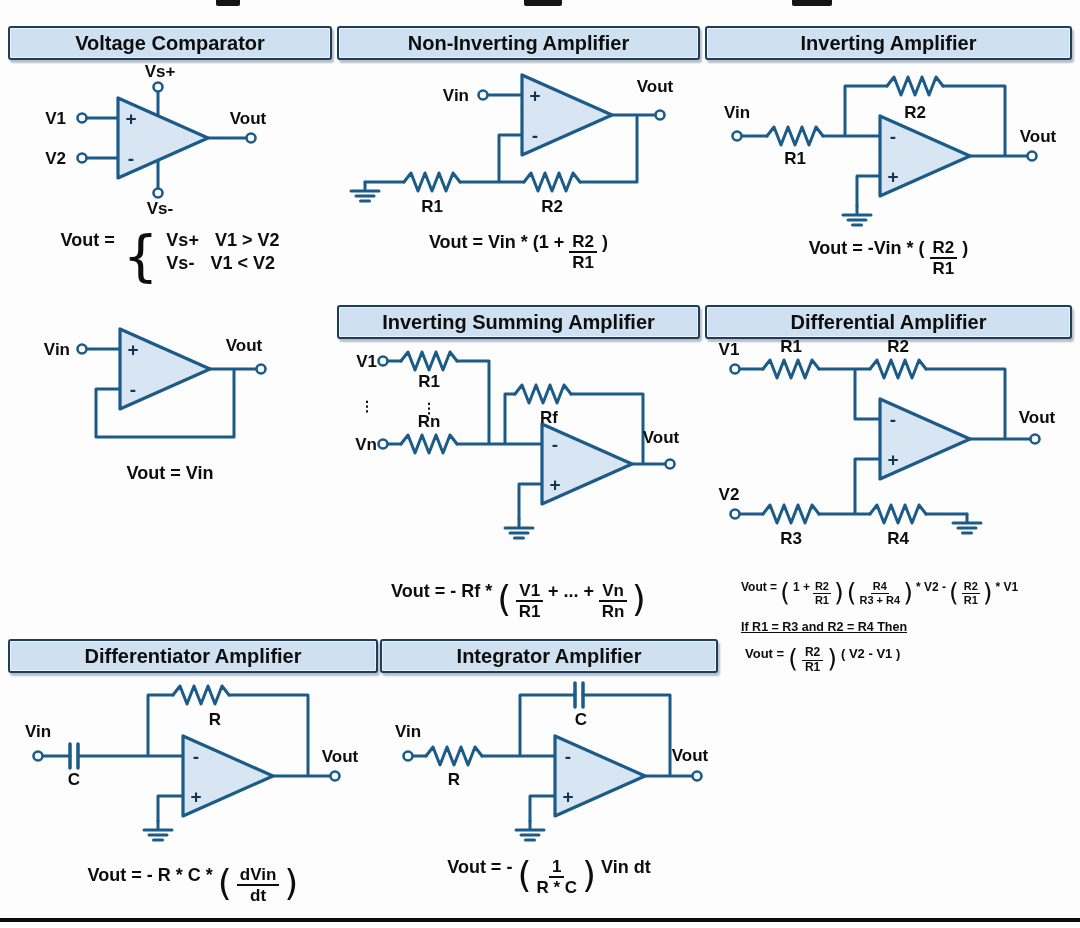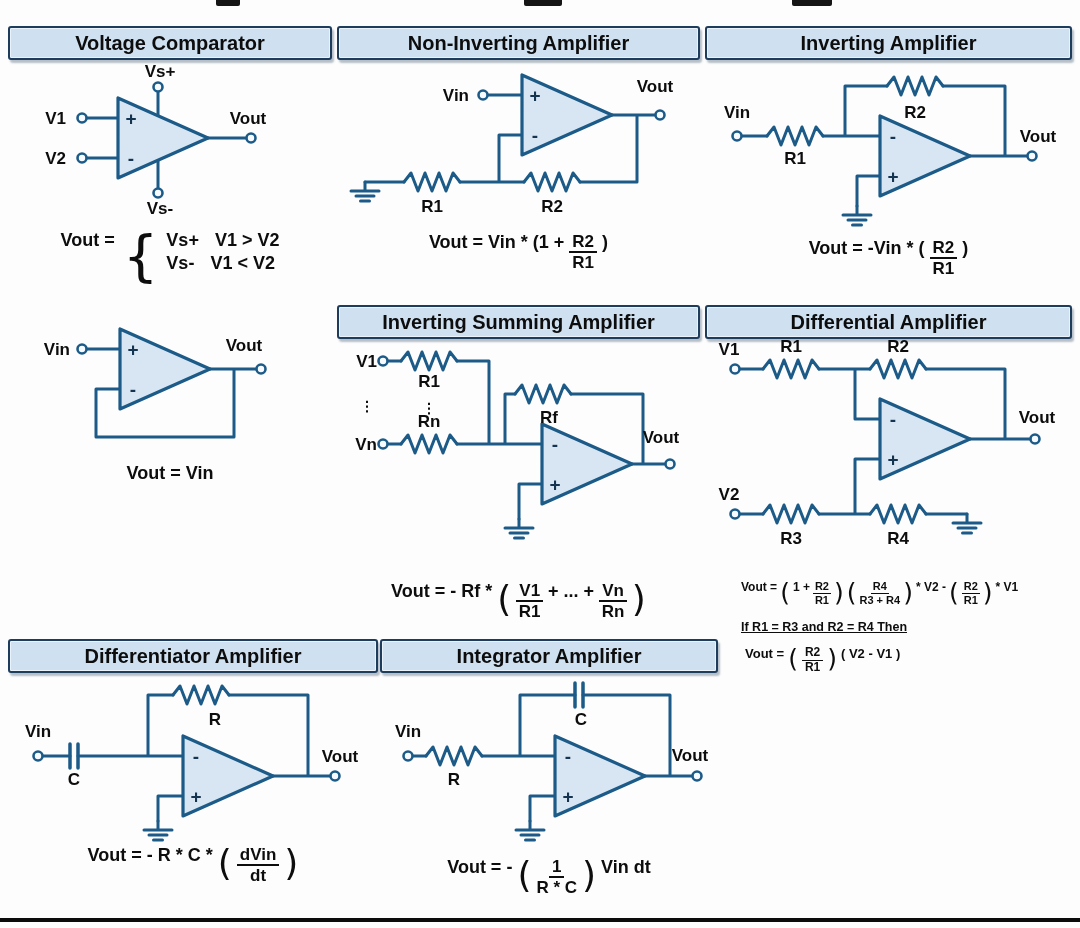--- a/index.html
+++ b/index.html
@@ -292,21 +292,21 @@
       <polygon class="op" points="175,63 175,143 265,103"></polygon>
       <text class="sg" x="188" y="90">-</text>
       <text class="sg" x="188" y="130">+</text>
       <circle class="term" cx="30" cy="83" r="4.5"></circle>
       <circle class="term" cx="327" cy="103" r="4.5"></circle>
       <text class="lb" x="30" y="64">Vin</text>
       <text class="lb" x="66" y="112">C</text>
       <text class="lb" x="207" y="52">R</text>
       <text class="lb" x="332" y="89">Vout</text>
     </svg>
-    <div class="fx" style="margin-top:0">
+    <div class="fx" style="margin-top:20px">
       <span>Vout = - R * C *</span>
       <span class="bp">(</span>
       <span class="fr">
         <span class="n">dVin</span>
         <span>dt</span>
       </span>
       <span class="bp">)</span>
     </div>
   </div>
 

